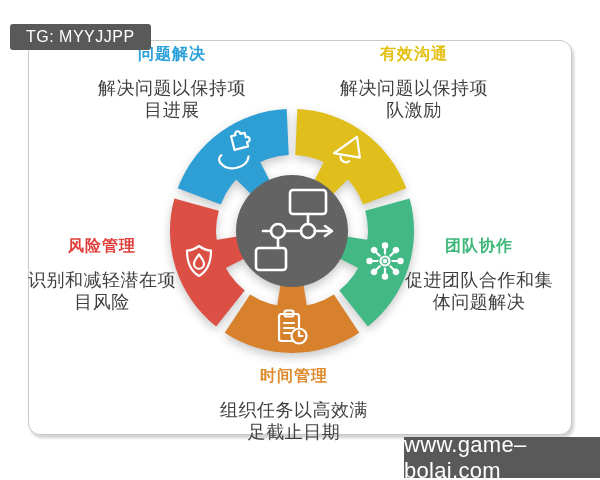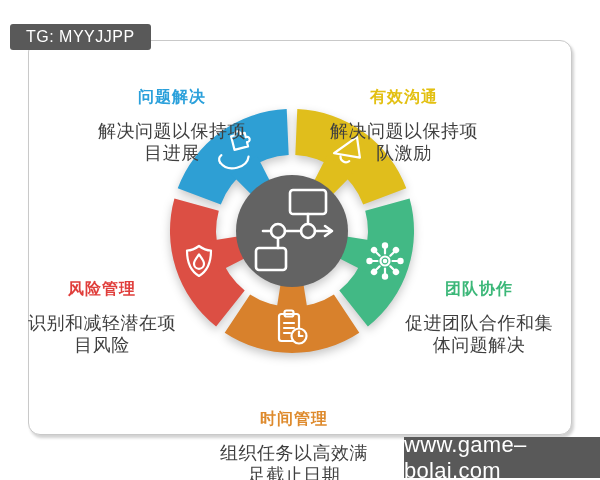--- a/index.html
+++ b/index.html
@@ -20,21 +20,21 @@
     left:10px;top:24px;height:26px;padding:0 16px;border-radius:3px;
     font-size:16px;letter-spacing:0.5px;
   }
   .badge.web{
     left:404px;top:437px;width:196px;height:41px;justify-content:center;
     font-size:22px;letter-spacing:0.3px;
   }
   #wheel{position:absolute;left:167px;top:106px;z-index:10;
     filter:drop-shadow(0 4px 5px rgba(0,0,0,0.22));}
   .label{position:absolute;text-align:center;z-index:20;}
-  .label-title{font-size:16px;font-weight:700;letter-spacing:1px;margin-top:43px;}
+  .label-title{font-size:16px;font-weight:700;letter-spacing:1px;}
   .label-desc{
     font-size:18px;font-weight:500;color:#3f3f3f;line-height:22px;
     margin-top:12px;white-space:pre-line;letter-spacing:0.5px;
   }
   .ic{fill:none;stroke:#fff;stroke-width:2.2;stroke-linecap:round;stroke-linejoin:round;}
   .ic-center{fill:none;stroke:#fff;stroke-width:2.6;stroke-linecap:round;stroke-linejoin:round;}
 </style>
 </head>
 <body>
 
@@ -138,21 +138,21 @@
       <path d="M-16,7 q-1.5,-5 3,-7"></path>
     </g>
   </svg>
 
   <div class="label" style="left:57px;top:44px;width:230px">
     <div class="label-title" style="color: rgb(42, 160, 219);">问题解决</div>
     <div class="label-desc">解决问题以保持项
 目进展</div>
   </div>
 
-  <div class="label" style="left:289px;top:44px;width:230px">
+  <div class="label" style="left:299px;top:44px;width:230px">
     <div class="label-title" style="color: rgb(227, 192, 17);">有效沟通</div>
     <div class="label-desc">解决问题以保持项
 队激励</div>
   </div>
 
   <div class="label" style="left:395px;top:236px;width:168px">
     <div class="label-title" style="color: rgb(59, 183, 120);">团队协作</div>
     <div class="label-desc">促进团队合作和集
 体问题解决</div>
   </div>

